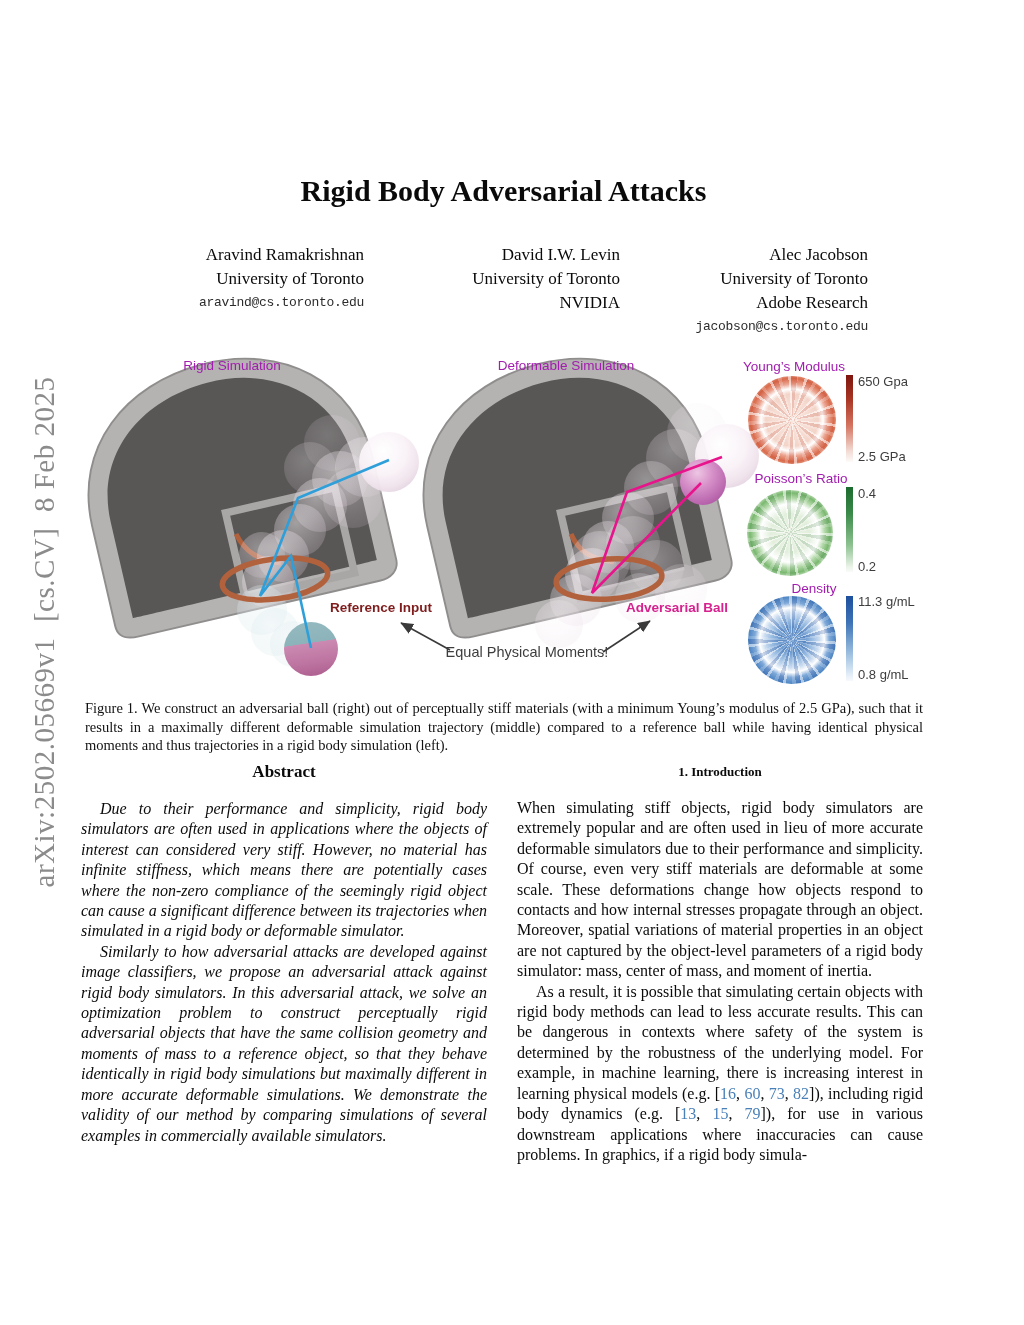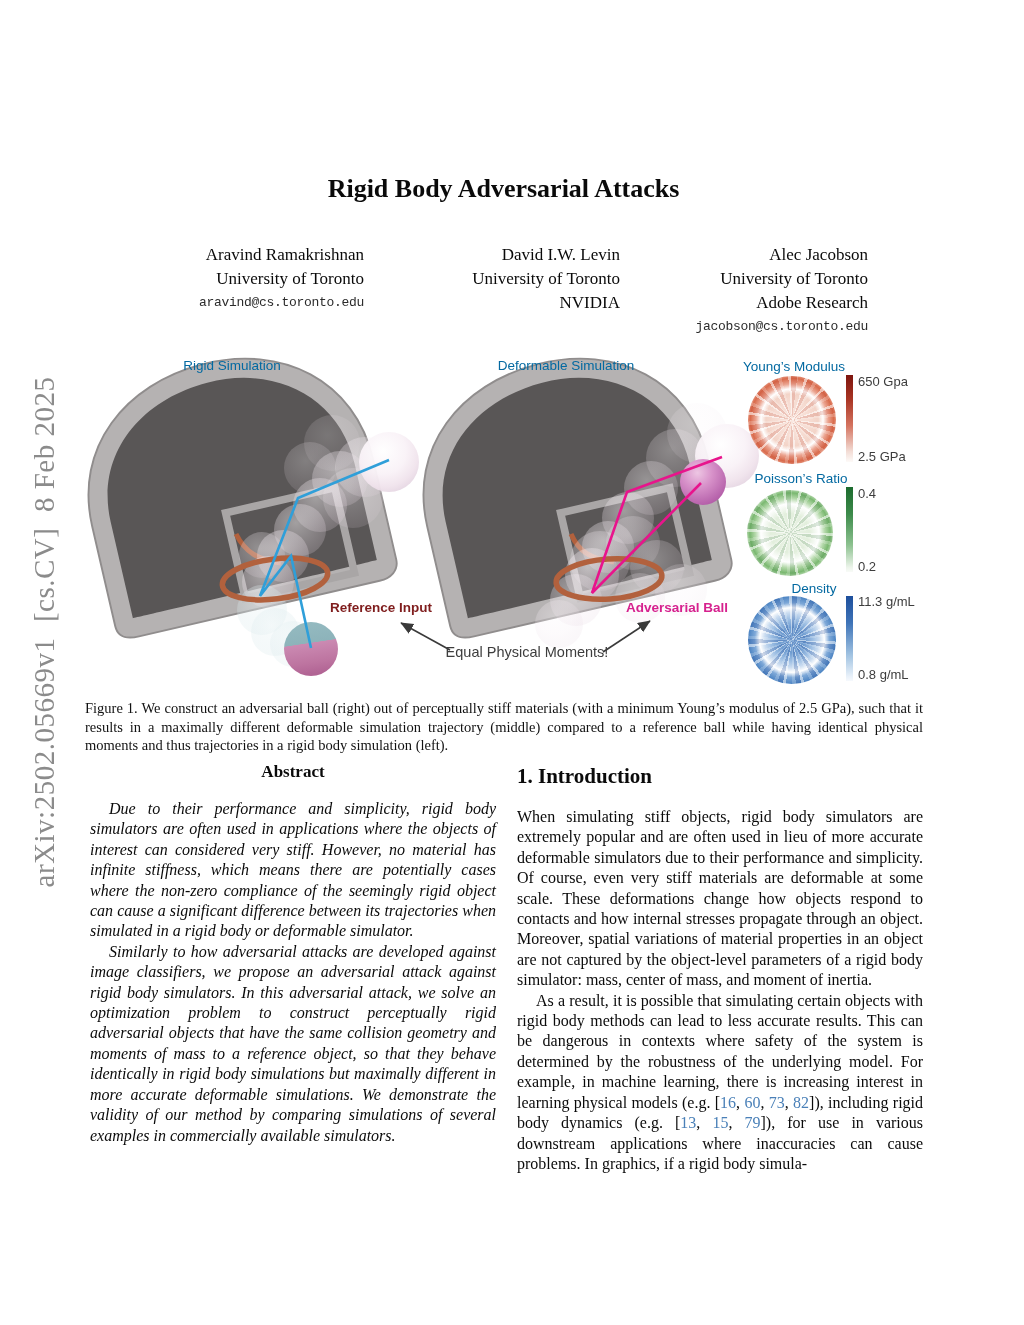--- a/index.html
+++ b/index.html
@@ -5,28 +5,28 @@
   html,body{margin:0;padding:0;background:#ffffff;}
   .page{position:relative;width:1024px;height:1325px;background:#fff;overflow:hidden;
         font-family:"Liberation Serif",serif;color:#0a0a0a;}
 
   
   .arxiv-stamp{position:absolute;left:44px;top:632px;transform:translate(-50%,-50%) rotate(-90deg);
       white-space:pre;font-family:"Liberation Serif",serif;font-size:29px;color:#8b8b8b;letter-spacing:0.5px;}
 
   
   .paper-title{position:absolute;left:0;top:174px;width:1007px;text-align:center;
-      font-size:26px;font-weight:bold;}
+      font-size:30px;font-weight:bold;}
   .author-col{position:absolute;top:243px;width:240px;text-align:right;font-size:17px;line-height:24px;}
   .author-col .email{font-family:"Liberation Mono",monospace;font-size:13px;color:#2b2b2b;letter-spacing:-0.3px;}
 
   
   .figure{position:absolute;left:85px;top:355px;width:855px;height:340px;}
   .fig-svg{position:absolute;left:0;top:0;}
-  .fig-label{position:absolute;font-family:"Liberation Sans",sans-serif;font-size:13.5px;color:#0369a1;
+  .fig-label{position:absolute;font-family:"Liberation Sans",sans-serif;font-size:13.5px;color:#a21caf;
       white-space:nowrap;}
   .fig-label.centered{transform:translateX(-50%);}
   .fig-label.blue{color:#7f1d1d;font-weight:bold;}
   .fig-label.magenta{color:#d6218e;font-weight:bold;}
   .fig-label.dark{color:#3d3d3d;font-size:14.5px;}
   .barval{position:absolute;font-family:"Liberation Sans",sans-serif;font-size:13px;color:#3d3d3d;white-space:nowrap;}
   .colorbar{position:absolute;width:7px;}
   .cb-red{background:linear-gradient(#7d150e,#a93524 28%,#d4735f 58%,#f3ddd6 88%,#fdfaf8);}
   .cb-green{background:linear-gradient(#1c6b2e,#3d8b4b 32%,#8cc18f 68%,#eef5ec 95%,#f8fbf7);}
   .cb-blue{background:linear-gradient(#1d4f9c,#3f74b8 32%,#9dc0e0 68%,#eaf2fa 95%,#f6f9fd);}
@@ -46,24 +46,24 @@
         rgba(20,60,140,0.2) 12deg 19deg, rgba(255,255,255,0.18) 19deg 24deg),
      radial-gradient(circle, #86add9 0%, #6f9cd0 20%, #9fc0e4 34%, #cadcf0 44%, #ffffff 52%,
         #7fa9d8 60%, #4f86c4 70%, #b5cfea 78%, #477fbe 86%, #a9c7e6 93%, #5b8fc9 98%);}
 
   
   .caption{position:absolute;left:85px;top:699px;width:838px;font-size:14.5px;line-height:18.6px;
       text-align:justify;color:#111;}
 
   
   .col{position:absolute;top:762px;width:406px;}
-  .col-left{left:90px;}
+  .col-left{left:81px;}
   .col-right{left:517px;}
   .abstract-head{font-size:17px;font-weight:bold;text-align:center;margin:0 0 17px 0;}
-  .section-head{font-size:21px;font-weight:bold;margin:2px 0 18px 0;}
+  .section-head{font-size:13px;font-weight:bold;margin:2px 0 18px 0;text-align:center;}
   .col p{margin:0;font-size:16px;line-height:20.4px;text-align:justify;}
   .col-left p{font-style:italic;}
   .indent{text-indent:19px;}
   .cite{color:#4a80b8;}
 </style>
 </head>
 <body>
 
 <div class="page">
 

